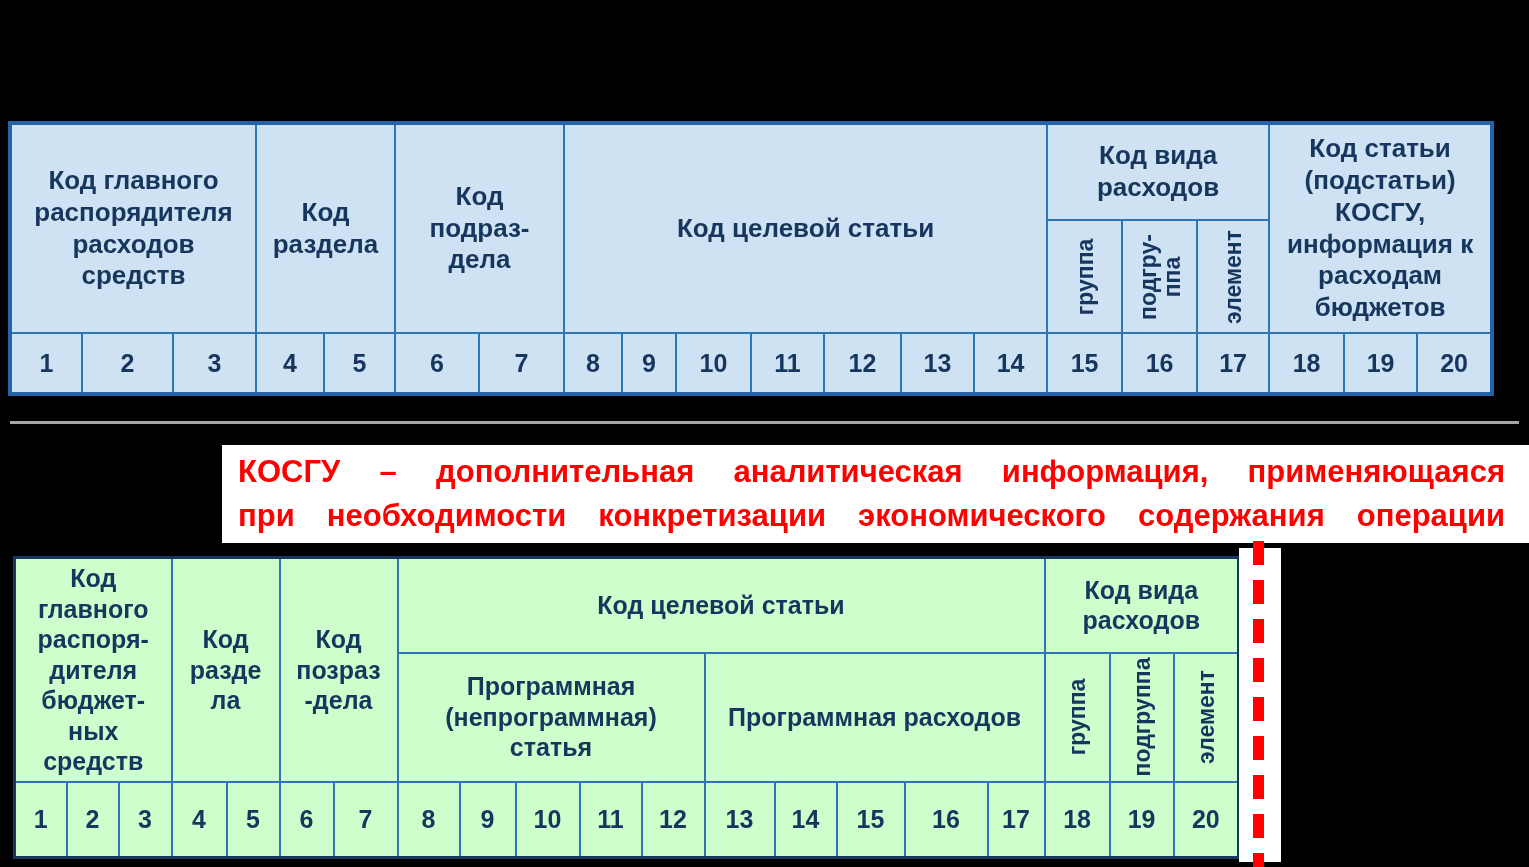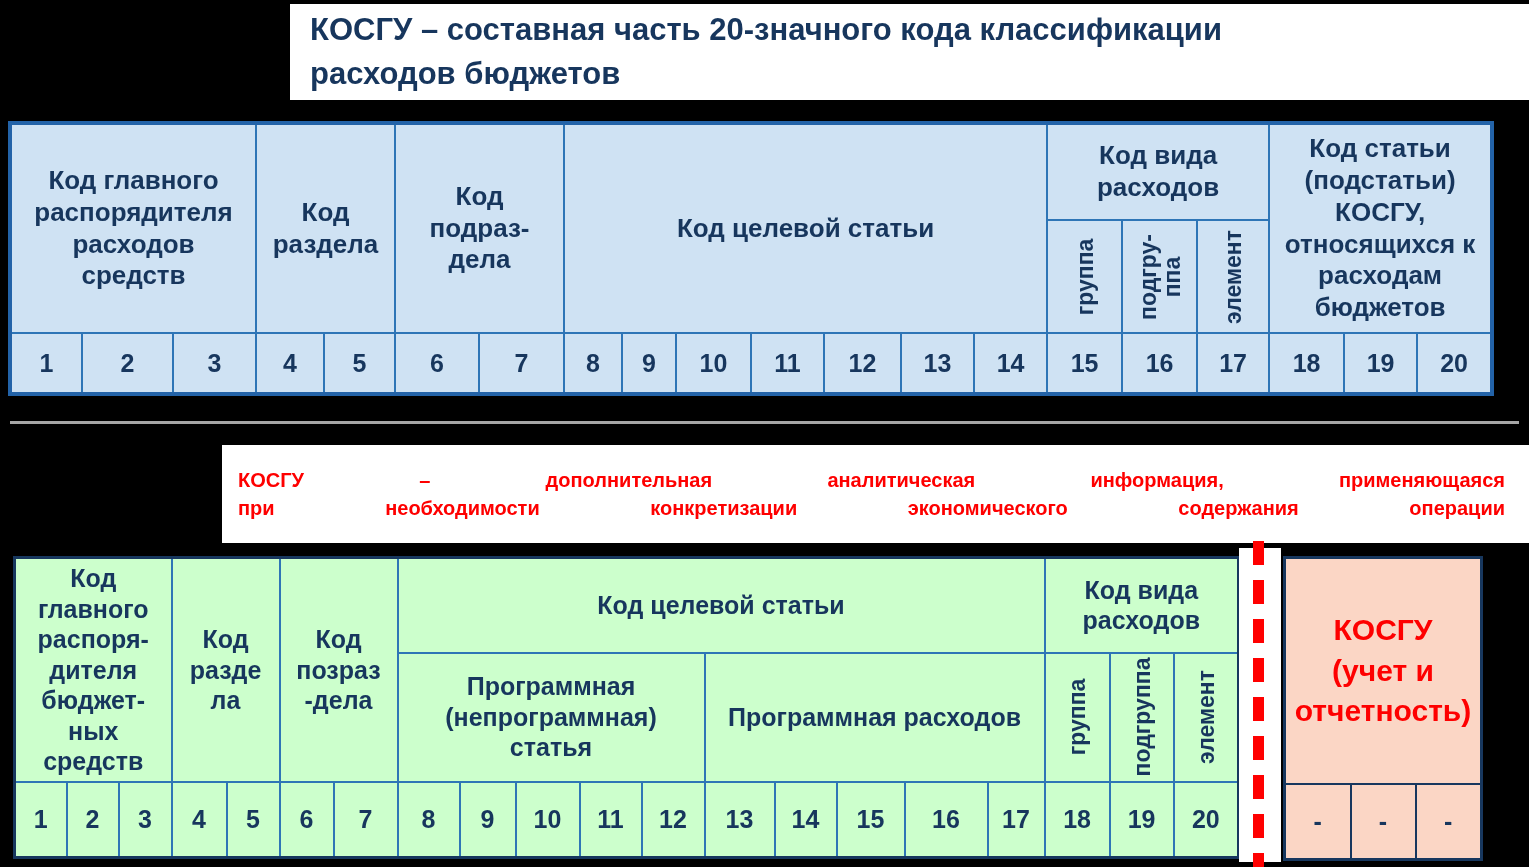--- a/index.html
+++ b/index.html
@@ -5,21 +5,21 @@
   html,body{margin:0;padding:0;background:#000;}
   .stage{
     position:relative;width:1529px;height:867px;background:#000;overflow:hidden;
     font-family:"Liberation Sans",sans-serif;font-weight:bold;
   }
   
   .title-box{position:absolute;background:#ffffff;display:flex;align-items:center;}
   .top-title-box{left:290px;top:4px;width:1239px;height:96px;}
   .top-title{color:#17365d;font-size:31px;line-height:1.42;padding:2px 6px 2px 20px;white-space:pre-line;}
   .bottom-title-box{left:222px;top:445px;width:1307px;height:98px;}
-  .bottom-title{color:#fe0000;font-size:20px;line-height:1.42;padding:2px 24px 2px 16px;white-space:pre-line;
+  .bottom-title{color:#fe0000;font-size:31px;line-height:1.42;padding:2px 24px 2px 16px;white-space:pre-line;
                 text-align:justify;text-align-last:justify;width:100%;}
   
   .divider{position:absolute;left:10px;top:421px;width:1509px;height:3px;background:#a6a6a6;}
   
   table{border-collapse:collapse;table-layout:fixed;}
   td{padding:0;text-align:center;vertical-align:middle;white-space:pre-line;line-height:1.22;}
   
   .top-table{position:absolute;left:8px;top:121px;width:1482px;border:4px solid #2363a8;}
   .top-table td{background:#cfe2f3;border:2px solid #2e75b6;color:#17365d;font-size:26px;}
   .top-table tr.rowA{height:97px;}
@@ -47,24 +47,20 @@
   .kosgu-table tr.rowHead{height:226px;}
   .kosgu-table tr.rowC{height:76px;}
   .kosgu-head{color:#fe0000;font-size:30px;line-height:1.35;text-align:center;}
   .kosgu-dash{color:#17365d;font-size:25px;text-align:center;}
 </style>
 </head>
 <body>
 
 <div class="stage">
 
-  <div class="title-box top-title-box">
-    <div class="top-title">КОСГУ – составная часть 20-значного кода классификации
-расходов бюджетов</div>
-  </div>
 
   <table class="top-table">
     <colgroup>
       <col style="width:72px">
         <col style="width:91px">
         <col style="width:83px">
       <col style="width:68px">
         <col style="width:71px">
       <col style="width:84px">
         <col style="width:85px">
@@ -92,21 +88,21 @@
 раздела</td>
       <td colspan="2" rowspan="2">Код
 подраз-
 дела</td>
       <td colspan="7" rowspan="2">Код целевой статьи</td>
       <td colspan="3">Код вида
 расходов</td>
       <td colspan="3" rowspan="2">Код статьи
 (подстатьи)
 КОСГУ,
-относящихся к
+информация к
 расходам
 бюджетов</td>
     </tr>
     <tr class="rowB">
       <td class="vcell"><span class="vtext">группа</span></td>
       <td class="vcell"><span class="vtext">подгру-
 ппа</span></td>
       <td class="vcell"><span class="vtext">элемент</span></td>
     </tr>
     <tr class="rowC">
@@ -213,33 +209,14 @@
       <td class="digit">18</td>
       <td class="digit">19</td>
       <td class="digit">20</td>
     </tr>
   </tbody>
     </table>
 
   <div class="white-gap"></div>
   <div class="red-dash"></div>
 
-  <table class="kosgu-table">
-    <colgroup>
-      <col style="width:66px">
-        <col style="width:65px">
-        <col style="width:66px">
-    </colgroup>
-    <tbody>
-        <tr class="rowHead">
-      <td colspan="3" class="kosgu-head">КОСГУ
-(учет и
-отчетность)</td>
-    </tr>
-    <tr class="rowC">
-      <td class="kosgu-dash">-</td>
-      <td class="kosgu-dash">-</td>
-      <td class="kosgu-dash">-</td>
-    </tr>
-  </tbody>
-    </table>
 
 </div>
 
 </body></html>

